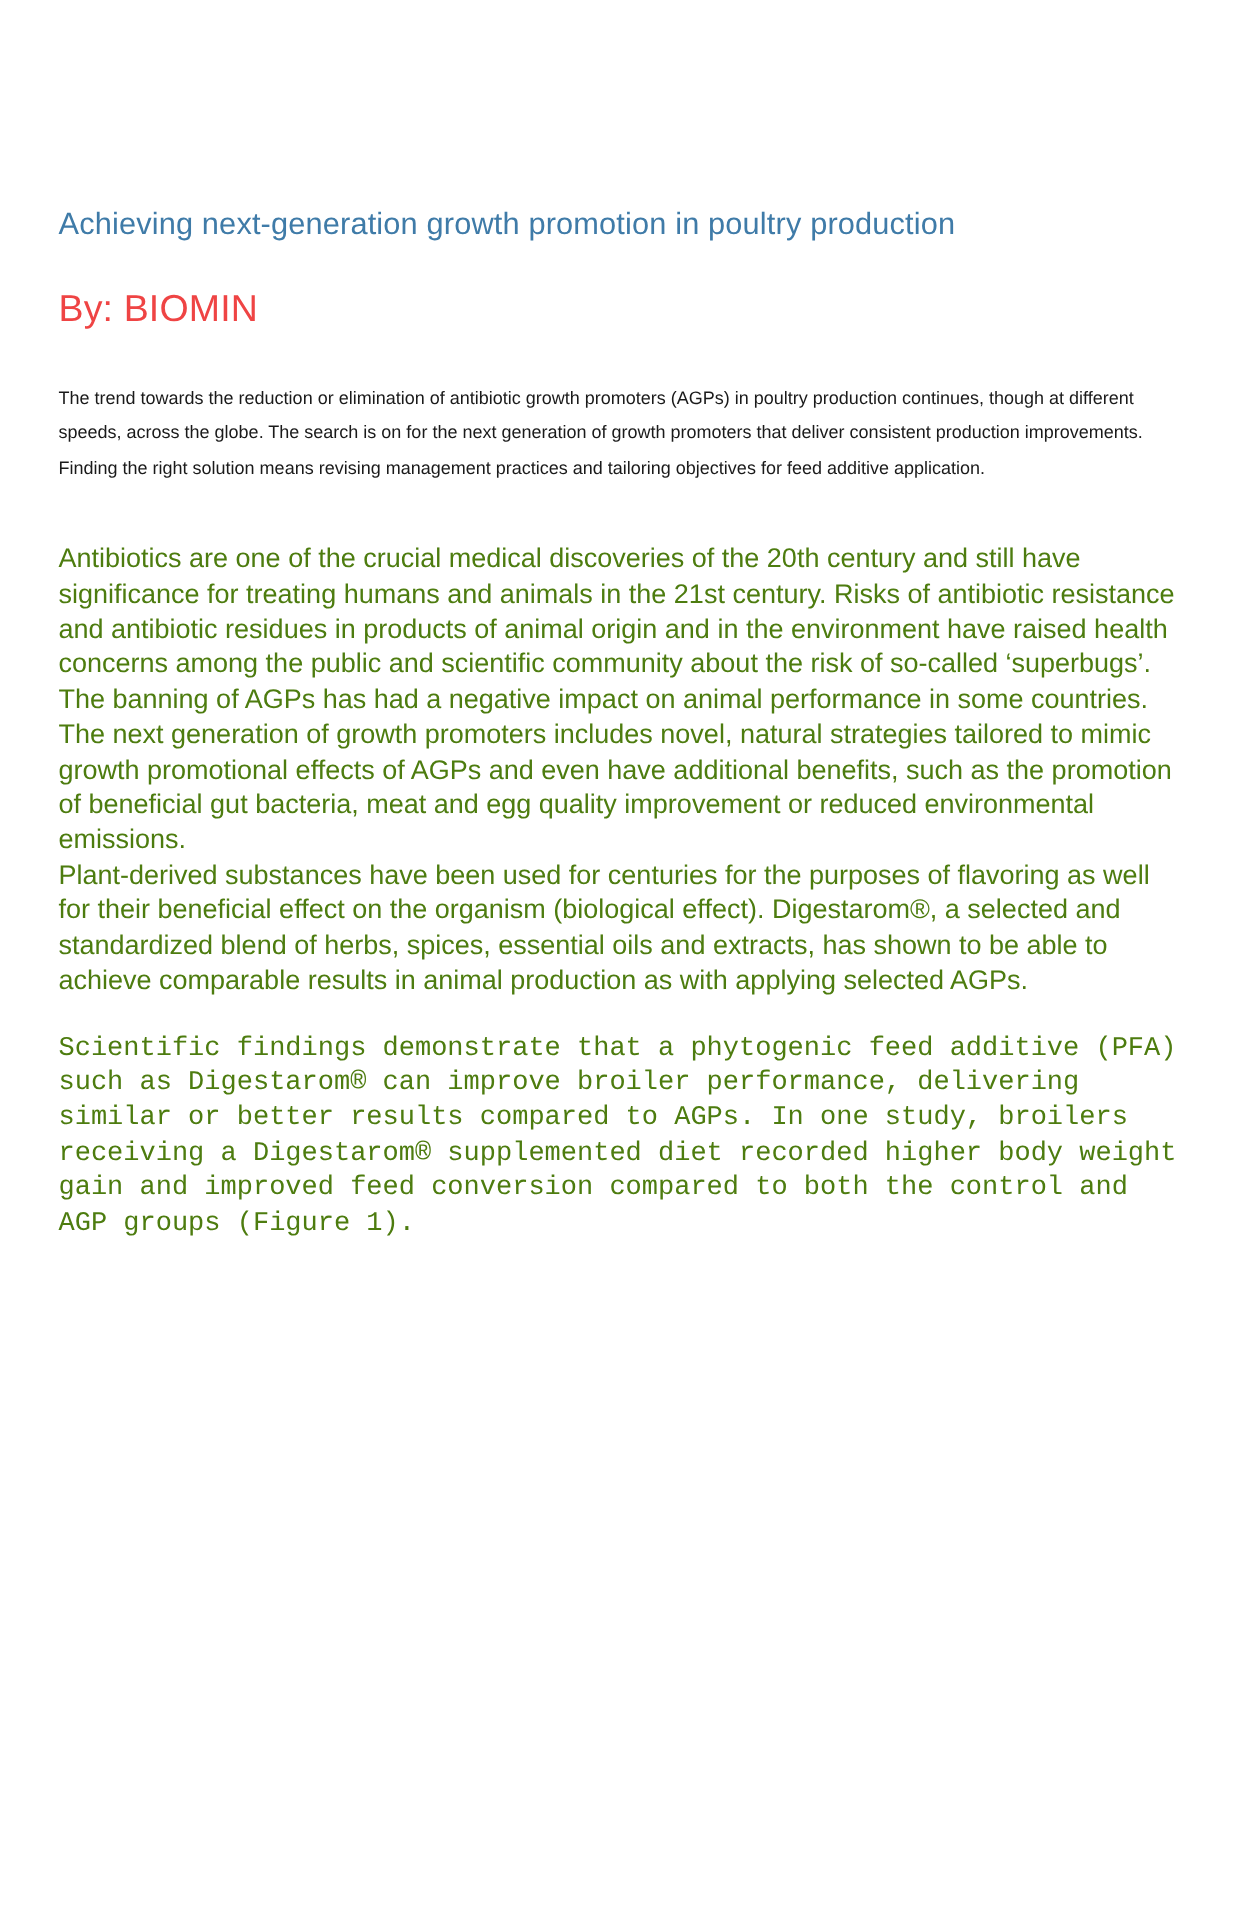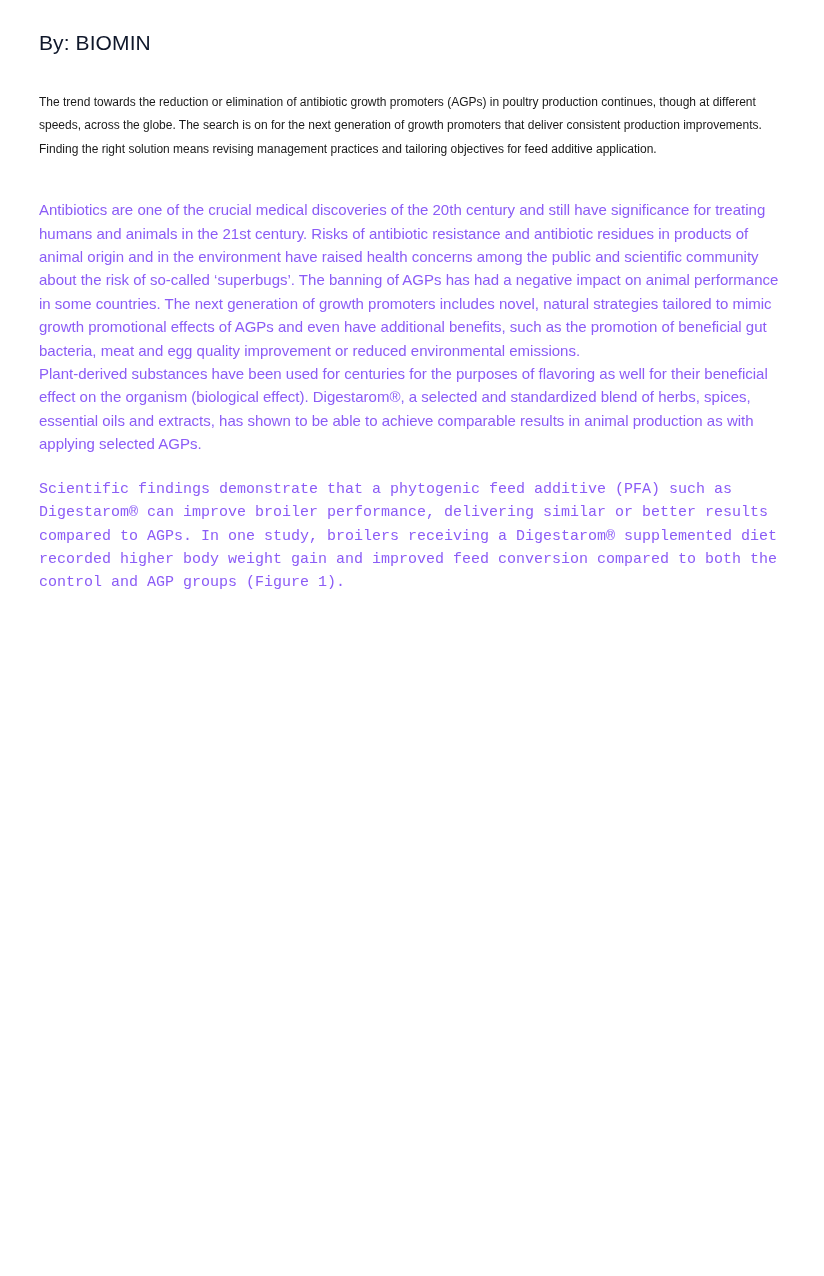--- a/index.html
+++ b/index.html
@@ -34,41 +34,41 @@
   .doc-title {
     font-size: 20.5px;
     line-height: 26px;
     color: #3f7ba8;
     font-weight: 400;
     margin: 0;
     padding-top: 137px;
     letter-spacing: 0.1px;
   }
   .doc-byline {
-    font-size: 21px;
+    font-size: 25px;
     line-height: 24px;
-    color: #0f172a;
+    color: #ef4444;
     font-weight: 400;
     margin: 0;
     padding-top: 31px;
     letter-spacing: 0.1px;
   }
   .lead {
     font-size: 12px;
     line-height: 23.4px;
     color: #1a1a1a;
     margin: 0;
     padding-top: 36px;
     width: 730px;
     text-align: left;
   }
   .body-par {
-    font-size: 15px;
+    font-size: 18px;
     line-height: 23.4px;
-    color: #8b5cf6;
+    color: #4d7c0f;
     margin: 0;
     width: 752px;
   }
   .gap-large { padding-top: 37px; }
   .gap-med { padding-top: 22px; font-family: Liberation Mono, monospace; }
   .section-head {
     font-size: 15.6px;
     line-height: 21px;
     color: #3f7ba8;
     font-weight: 400;
@@ -79,20 +79,21 @@
     padding-top: 6px;
     text-decoration: underline;
   }
 </style>
 </head>
 <body>
 
 <div class="page">
   <div class="content">
 
+    <h1 class="doc-title">Achieving next-generation growth promotion in poultry production</h1>
 
     <h2 class="doc-byline">By: BIOMIN</h2>
 
     <p class="lead">The trend towards the reduction or elimination of antibiotic growth promoters (AGPs) in poultry production continues, though at different speeds, across the globe. The search is on for the next generation of growth promoters that deliver consistent production improvements. Finding the right solution means revising management practices and tailoring objectives for feed additive application.</p>
 
     <p class="body-par gap-large">Antibiotics are one of the crucial medical discoveries of the 20th century and still have significance for treating humans and animals in the 21st century. Risks of antibiotic resistance and antibiotic residues in products of animal origin and in the environment have raised health concerns among the public and scientific community about the risk of so-called ‘superbugs’. The banning of AGPs has had a negative impact on animal performance in some countries. The next generation of growth promoters includes novel, natural strategies tailored to mimic growth promotional effects of AGPs and even have additional benefits, such as the promotion of beneficial gut bacteria, meat and egg quality improvement or reduced environmental emissions.</p>
 
 
     <p class="body-par">Plant-derived substances have been used for centuries for the purposes of flavoring as well for their beneficial effect on the organism (biological effect). Digestarom®, a selected and standardized blend of herbs, spices, essential oils and extracts, has shown to be able to achieve comparable results in animal production as with applying selected AGPs.</p>
 

